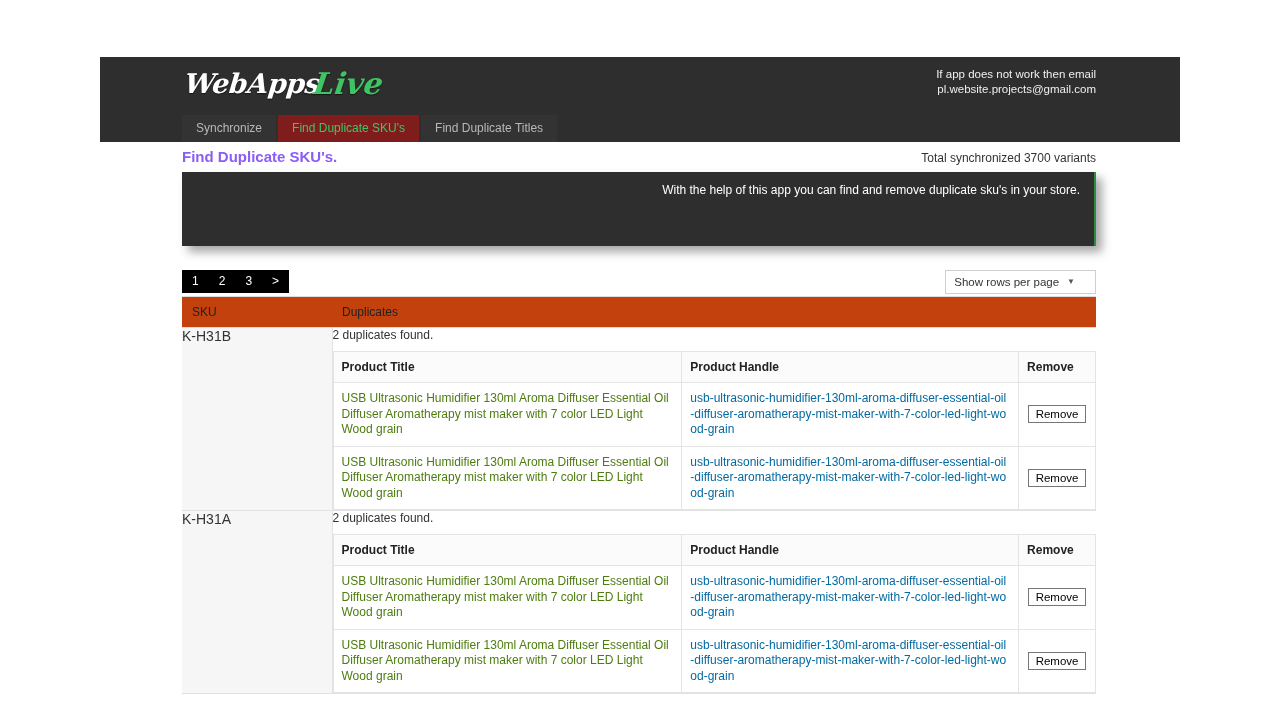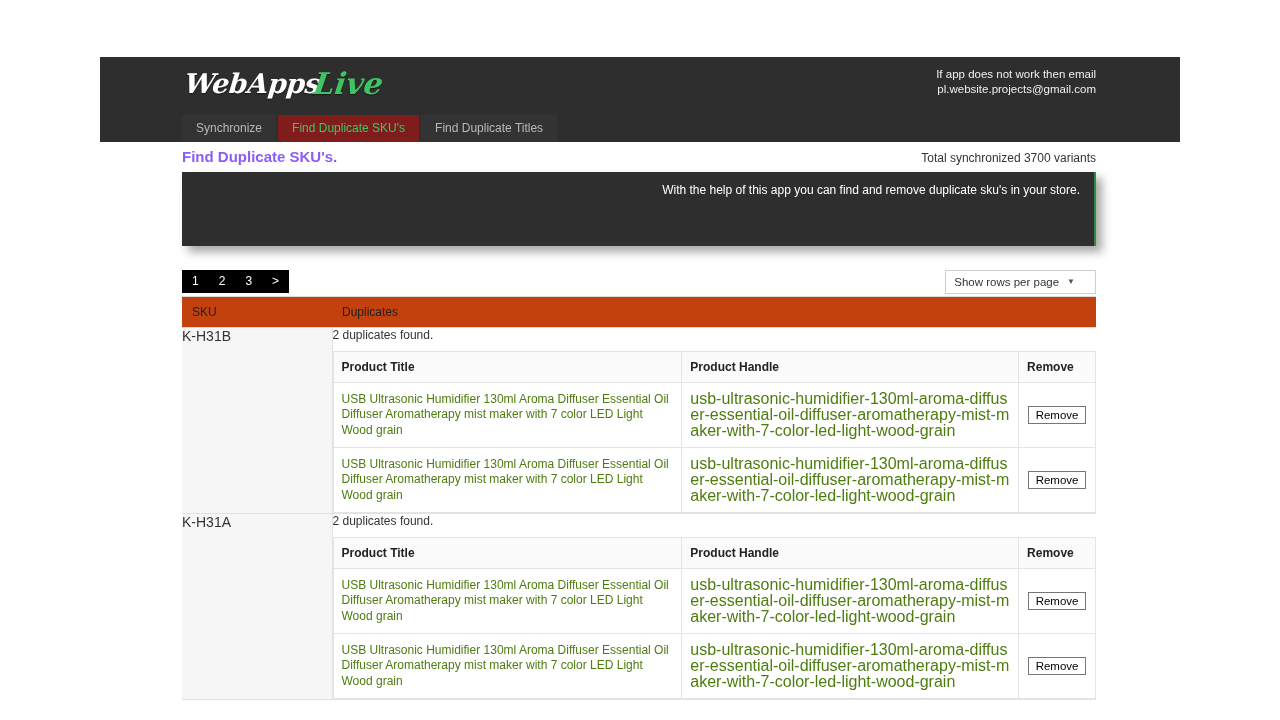--- a/index.html
+++ b/index.html
@@ -254,23 +254,23 @@
 
   .product-link {
     color: #4d7c0f;
     text-decoration: none;
     line-height: 15.5px;
     display: block;
     cursor: pointer;
     font-size: 12px;
   }
   .handle-text {
-    color: #4d7c0f;
+    color: #0369a1;
     line-height: 15.5px;
-    font-size: 16px;
+    font-size: 12px;
     word-break: break-all;
   }
   .remove-btn {
     font-family: "Liberation Sans", sans-serif;
     font-size: 11.5px;
     color: #000;
     background: #ffffff;
     border: 1px solid #767676;
     padding: 2px 7px;
     cursor: pointer;

